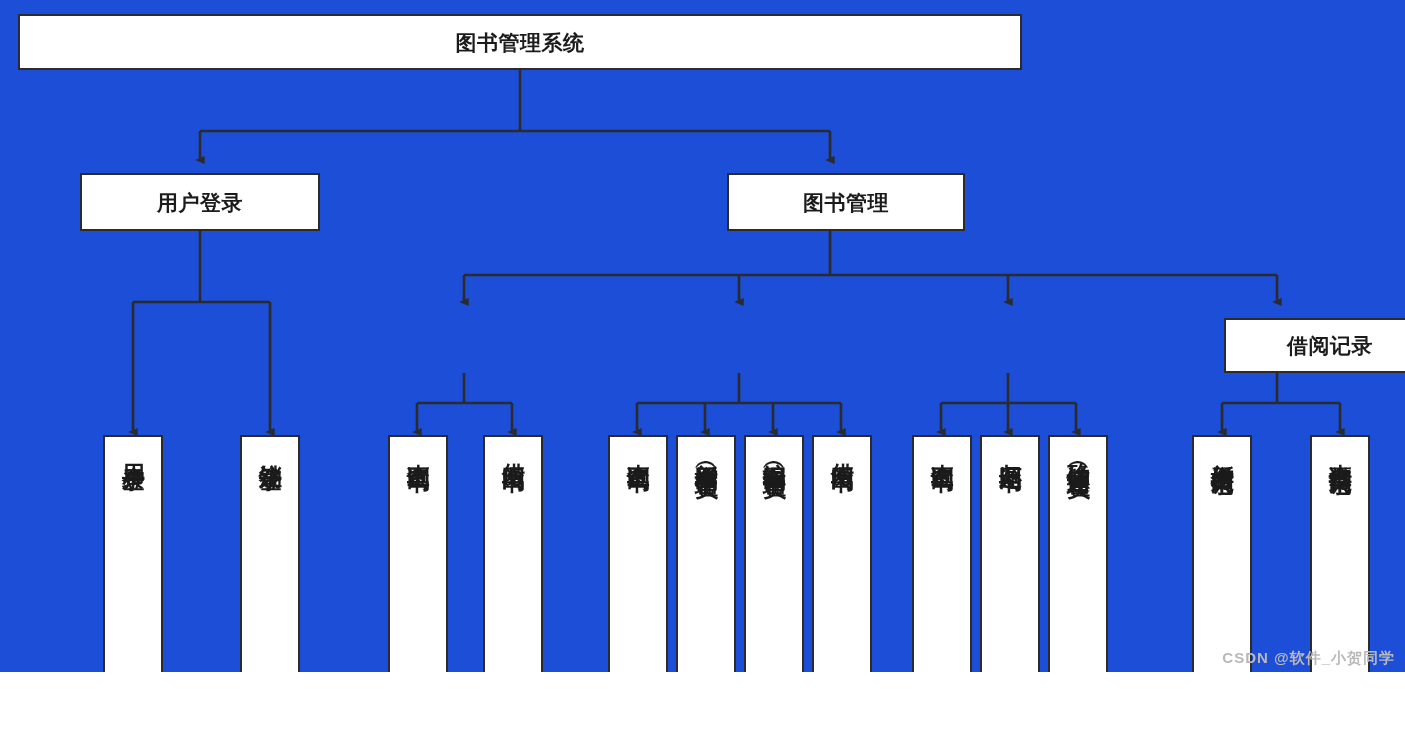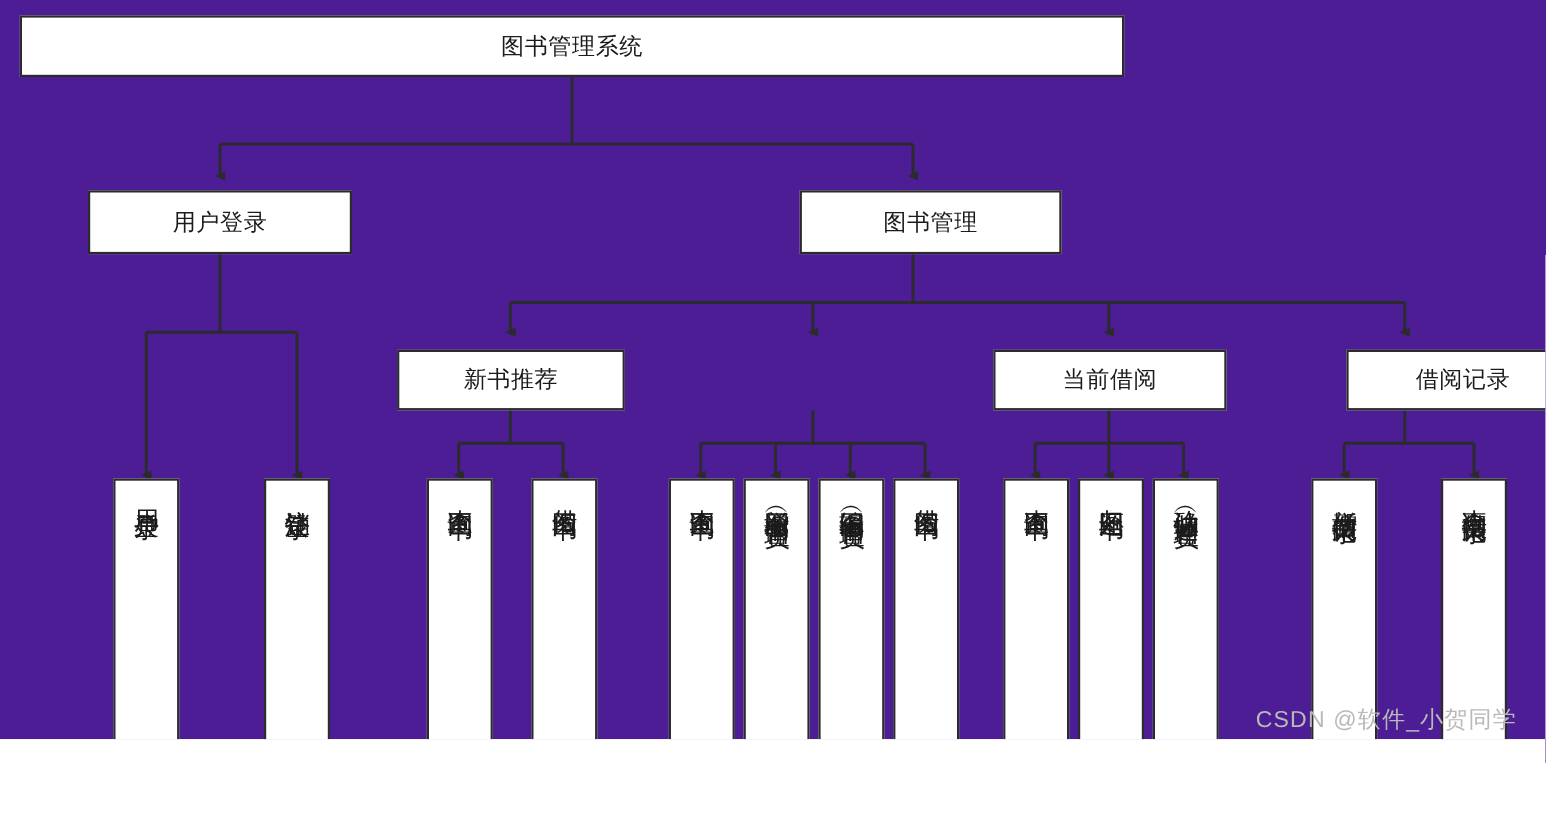--- a/index.html
+++ b/index.html
@@ -5,22 +5,23 @@
 <style>
   html,body{margin:0;padding:0;background:#ffffff;}
   body{
     font-family:"Liberation Sans","DejaVu Sans",sans-serif;
     -webkit-font-smoothing:antialiased;
   }
   #canvas{
     position:relative;
     width:1405px;
     height:672px;
-    background:#4c1d95;
+    background:#1d4ed8;
     overflow:hidden;
+    font-weight:bold;
   }
   #edges{
     position:absolute;
     left:0;top:0;
     width:1405px;
     height:747px;
     pointer-events:none;
   }
   .node{
     position:absolute;
@@ -53,23 +54,23 @@
   .node.v .lbl{
     writing-mode:vertical-rl;
     text-orientation:upright;
     font-size:23px;
     line-height:1.12;
     letter-spacing:2px;
     white-space:nowrap;
   }
   .watermark{
     position:absolute;
-    right:26px;
+    right:10px;
     bottom:4px;
-    font-size:21px;
+    font-size:15px;
     color:#b9b9b9;
     letter-spacing:1px;
     white-space:nowrap;
     z-index:5;
   }
 </style>
 </head>
 <body>
 
 <div id="canvas">
@@ -128,26 +129,20 @@
     <span class="lbl">图书管理系统</span>
   </div>
 
   <div class="node h" style="left:80px;top:173px;width:240px;height:58px;">
     <span class="lbl">用户登录</span>
   </div>
   <div class="node h" style="left:711px;top:173px;width:238px;height:58px;margin-left:16px;">
     <span class="lbl">图书管理</span>
   </div>
 
-  <div class="node h" style="left:361px;top:318px;width:207px;height:55px;">
-    <span class="lbl">新书推荐</span>
-  </div>
-  <div class="node h" style="left:903px;top:318px;width:212px;height:55px;">
-    <span class="lbl">当前借阅</span>
-  </div>
   <div class="node h" style="left:1224px;top:318px;width:212px;height:55px;">
     <span class="lbl">借阅记录</span>
   </div>
 
   <div class="node v" style="left:103px;top:435px;width:60px;height:300px;">
     <span class="lbl">用户登录</span>
   </div>
   <div class="node v" style="left:240px;top:435px;width:60px;height:300px;">
     <span class="lbl">注销登录</span>
   </div>

